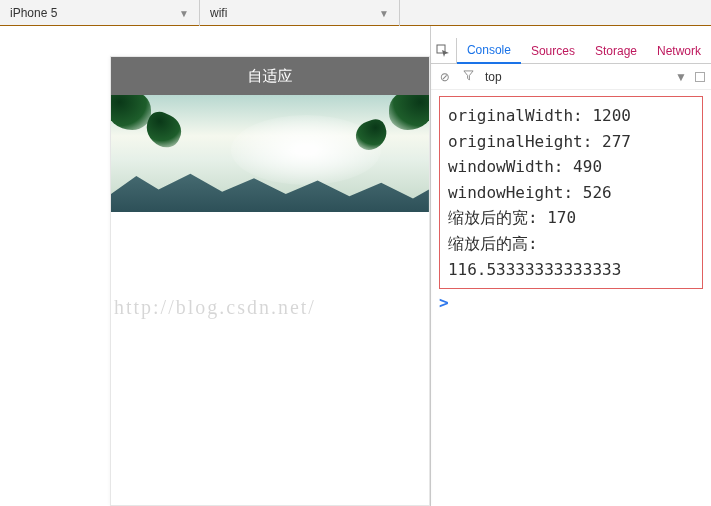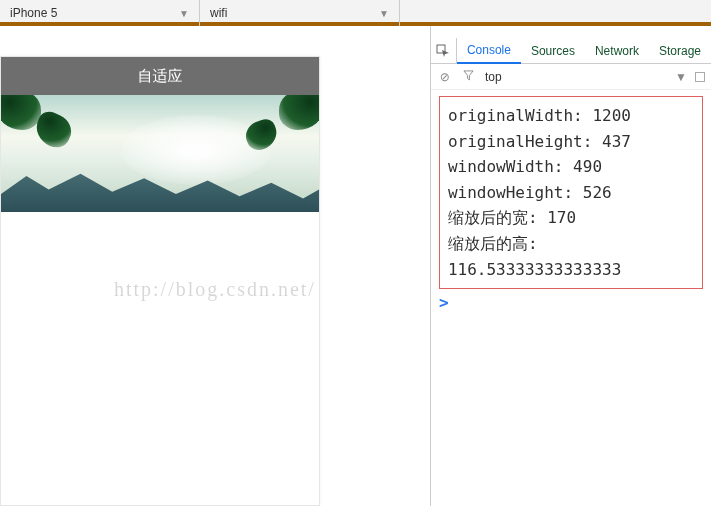--- a/index.html
+++ b/index.html
@@ -1,37 +1,37 @@
 <!DOCTYPE html>
 <html><head>
 <meta charset="utf-8">
 <style>
 * { margin: 0; padding: 0; box-sizing: border-box; }
 body { font-family: Arial, "Microsoft YaHei", sans-serif; font-size: 12px; background: #fff; width: 711px; height: 506px; position: relative; overflow: hidden; }
-.top-bar { height: 26px; background: #f3f3f3; border-bottom: 4px solid #a16207; display: flex; }
+.top-bar { height: 26px; background: #f3f3f3; border-bottom: 1px solid #a16207; display: flex; }
 .dd { width: 200px; height: 26px; border-right: 1px solid #ccc; display: flex; align-items: center; justify-content: space-between; padding: 0 10px; color: #333; cursor: pointer; }
 .dd .chev { color: #888; font-size: 10px; }
 .main { display: flex; height: calc(100% - 26px); }
-.left-pane { width: 440px; background: #fff; border-right: 1px solid #ccc; display: flex; flex-direction: column; align-items: flex-start; padding: 30px 0 0 0; position: relative; }
+.left-pane { width: 440px; background: #fff; border-right: 1px solid #ccc; display: flex; flex-direction: column; align-items: flex-end; padding: 30px 0 0 0; position: relative; }
 .phone-frame { width: 320px; height: 470px; background: #fff; border: 1px solid #e6e6e6; box-shadow: 0 0 4px rgba(0,0,0,0.05); display: flex; flex-direction: column; }
 .phone-header { height: 38px; background: #6e6e6e; color: #fff; display: flex; align-items: center; justify-content: center; font-size: 15px; }
 .phone-image { width: 100%; height: 117px; position: relative; overflow: hidden; }
 .sky { position: absolute; inset: 0; background: linear-gradient(180deg, #b8d8d0 0%, #f5f8ee 35%, #e6f0e8 55%, #c0d6c5 100%); }
 .cloud { position: absolute; top: 20px; left: 120px; width: 150px; height: 70px; background: radial-gradient(ellipse at center, rgba(255,255,255,0.95) 10%, rgba(255,255,255,0.5) 45%, rgba(255,255,255,0) 80%); border-radius: 50%; }
 .mount { position: absolute; bottom: 0; left: 0; width: 100%; height: 45px; background: linear-gradient(180deg, #4a6f75 0%, #2d5058 100%); clip-path: polygon(0 60%, 8% 20%, 15% 50%, 25% 15%, 35% 55%, 45% 25%, 55% 60%, 65% 30%, 75% 65%, 85% 35%, 95% 70%, 100% 50%, 100% 100%, 0 100%); }
 .bamboo { position: absolute; width: 45px; height: 40px; background: radial-gradient(ellipse at 30% 30%, #0a3818 0%, #1e5e2b 60%, rgba(30,94,43,0) 100%); border-radius: 40% 60% 50% 70%; }
 .bamboo.tl { top: -5px; left: -5px; }
 .bamboo.tl2 { top: 15px; left: 30px; transform: rotate(25deg) scale(0.8); }
 .bamboo.tr { top: -5px; right: -5px; transform: scaleX(-1); }
 .bamboo.tr2 { top: 20px; right: 35px; transform: scaleX(-1) rotate(20deg) scale(0.7); }
-.watermark { position: absolute; top: 252px; left: 0; width: 100%; text-align: center; color: rgba(0,0,0,0.16); font-family: "Times New Roman", serif; font-size: 20px; letter-spacing: 2px; z-index: 50; pointer-events: none; }
+.watermark { position: absolute; top: 270px; left: 0; width: 100%; text-align: center; color: rgba(0,0,0,0.16); font-family: "Times New Roman", serif; font-size: 20px; letter-spacing: 2px; z-index: 50; pointer-events: none; }
 .right-pane { flex: 1; display: flex; flex-direction: column; }
 .dev-tabs { height: 26px; display: flex; align-items: center; border-bottom: 1px solid #ccc; margin-top: 12px; }
 .inspect-icon { width: 26px; height: 26px; display: flex; align-items: center; justify-content: center; color: #666; border-right: 1px solid #ccc; cursor: pointer; }
-.tab { padding: 0 10px; color: #14532d; height: 26px; display: flex; align-items: center; cursor: pointer; }
+.tab { padding: 0 10px; color: #be185d; height: 26px; display: flex; align-items: center; cursor: pointer; }
 .tab.active { color: #1a73e8; border-bottom: 2px solid #1a73e8; }
 .console-bar { height: 26px; display: flex; align-items: center; padding: 0 6px; gap: 8px; border-bottom: 1px solid #eee; }
 .cicon { color: #888; cursor: pointer; font-size: 12px; width: 16px; text-align: center; }
 .top-lbl { color: #333; }
 .gear { margin-left: auto; display: flex; align-items: center; gap: 6px; }
 .console-body { flex: 1; padding: 6px 8px; font-family: Menlo, Consolas, monospace; font-size: 16px; position: relative; }
 .log-box { border: 1px solid #e06060; padding: 6px 8px; line-height: 1.6; color: #303030; }
 .prompt { color: #3079ed; margin-top: 4px; font-weight: bold; }
 </style>
 </head>
@@ -75,43 +75,43 @@
             <path d="M6 6 L13 9 L9 10 L8 13 Z" fill="#666"></path>
           </svg>
       </div>
       <div class="tab active">
           <span>Console</span>
         </div>
       <div class="tab">
           <span>Sources</span>
         </div>
       <div class="tab">
-          <span>Network</span>
+          <span>Storage</span>
         </div>
       <div class="tab">
-          <span>Storage</span>
+          <span>Network</span>
         </div>
     </div>
     <div class="console-bar">
       <span class="cicon">⊘</span>
       <span class="cicon">
         <svg width="11" height="11" viewBox="0 0 12 12">
             <path d="M1 1 L11 1 L7 6 L7 11 L5 9 L5 6 Z" fill="none" stroke="#888" stroke-width="1"></path>
           </svg>
       </span>
       <span class="top-lbl">top</span>
       <div class="gear">
         <span class="cicon">▼</span>
         <span class="cicon" style="border:1px solid #aaa;width:10px;height:10px;display:inline-block"></span>
       </div>
     </div>
     <div class="console-body">
       <div class="log-box">
         <div>originalWidth: 1200</div>
-        <div>originalHeight: 437</div>
+        <div>originalHeight: 277</div>
         <div>windowWidth: 490</div>
         <div>windowHeight: 526</div>
         <div>缩放后的宽: 170</div>
         <div>缩放后的高: 116.53333333333333</div>
       </div>
       <div class="prompt">&gt;</div>
     </div>
   </div>
 </div>
 

